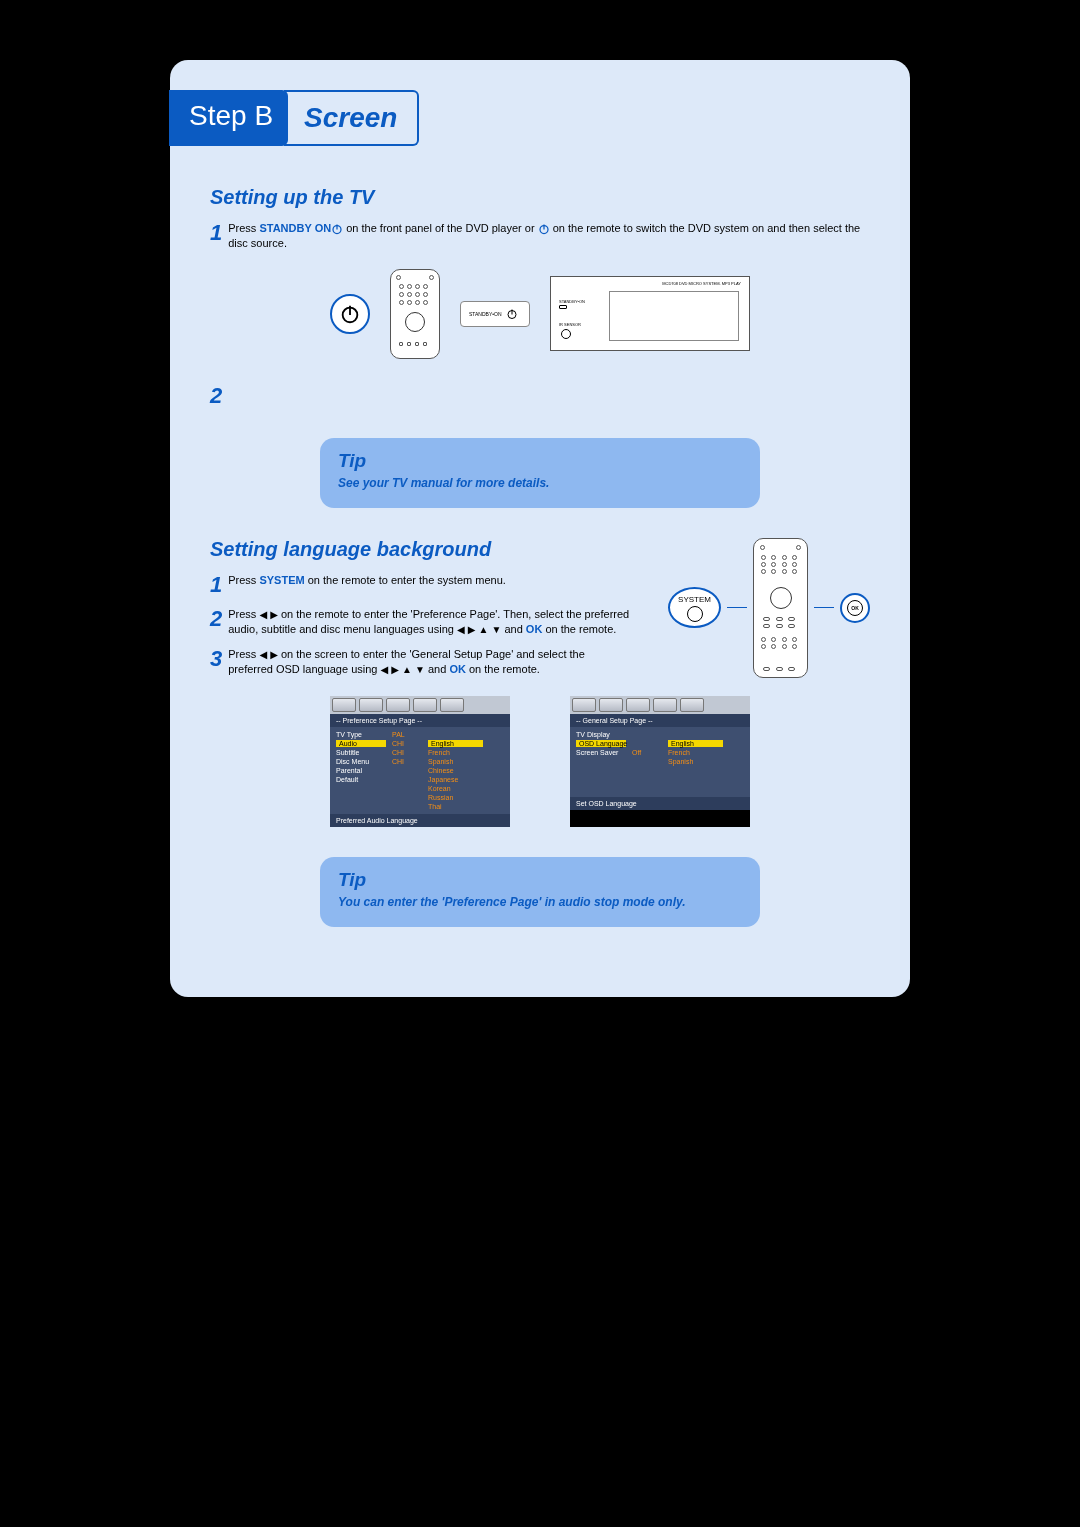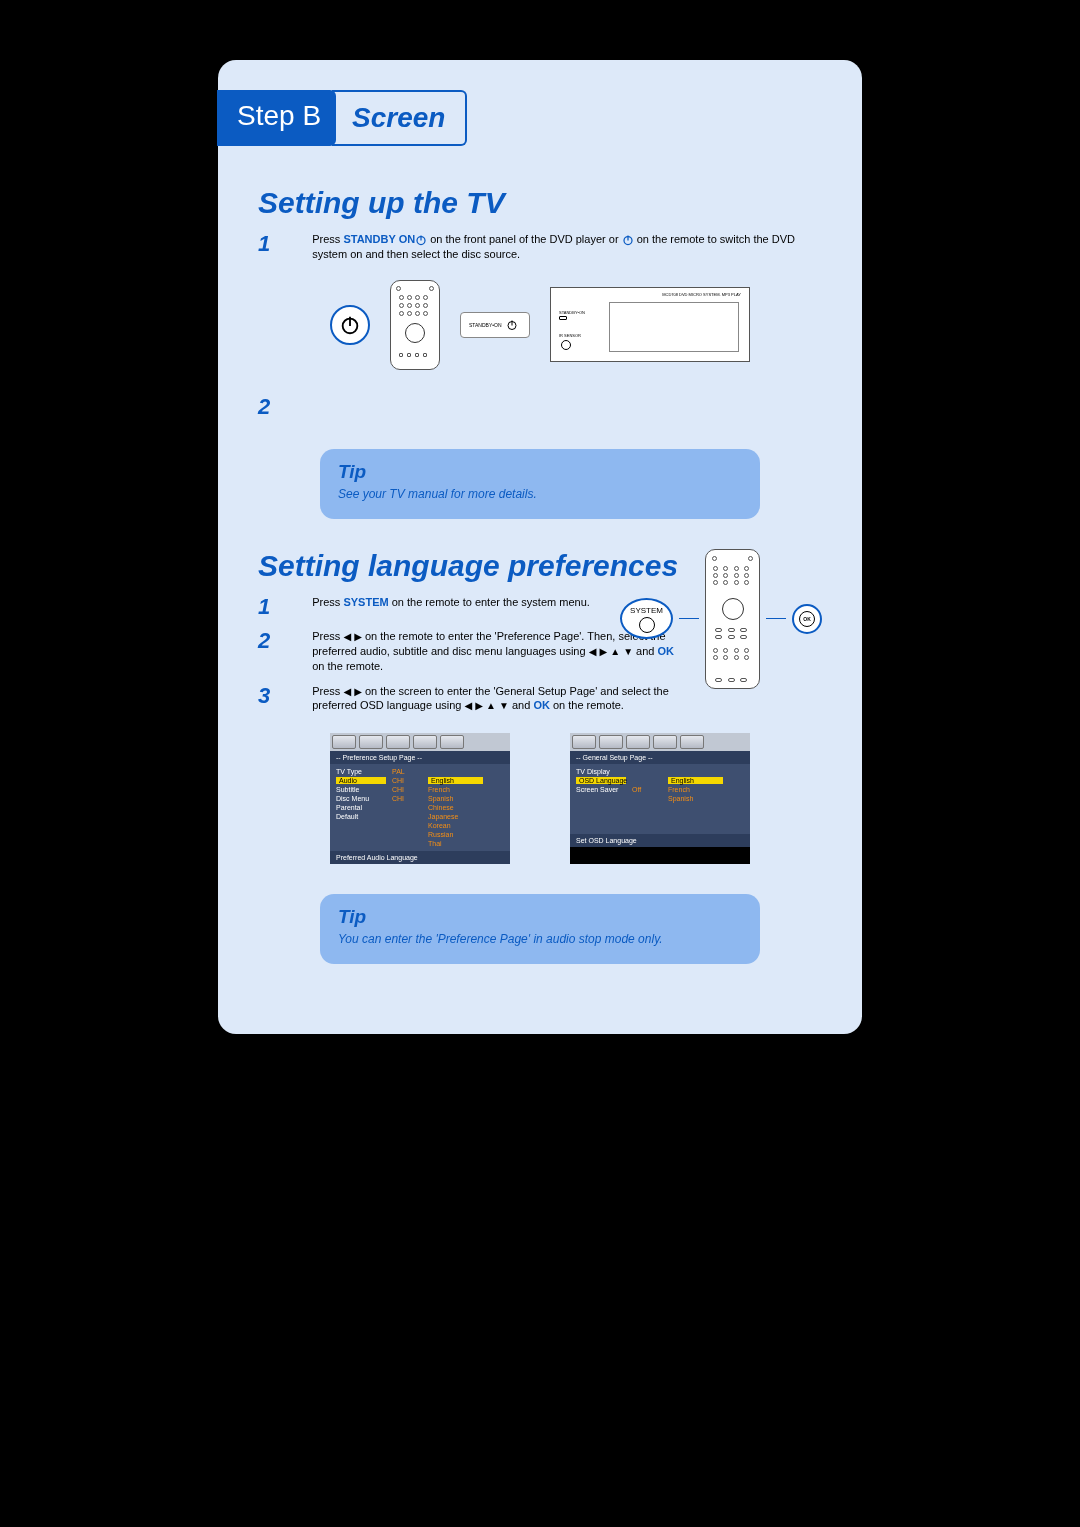--- a/index.html
+++ b/index.html
@@ -8,21 +8,21 @@
     font-family: Arial, Helvetica, sans-serif;
     width: 1080px;
     margin: 0 auto;
     padding: 60px 70px;
     color: #000;
   }
   .page {
     background: #DDE9F9;
     border-radius: 18px;
     padding: 30px 0 40px 0;
-    width: 644px;
+    width: 740px;
     margin: 0 auto;
     position: relative;
   }
   .step-header {
     display: flex;
     align-items: stretch;
     margin-left: -1px;
     margin-bottom: 40px;
   }
   .step-badge {
@@ -46,42 +46,41 @@
     border-bottom-right-radius: 6px;
     margin-left: -4px;
   }
   .section {
     padding: 0 40px;
     margin-bottom: 30px;
   }
   .section-title {
     color: #0B5BC2;
     font-style: italic;
-    font-size: 30px;
+    font-size: 20px;
     font-weight: 700;
     margin-bottom: 12px;
   }
   .step-item {
     display: flex;
     align-items: flex-start;
     margin-bottom: 10px;
   }
   .step-num {
     color: #0B5BC2;
     font-size: 22px;
     font-weight: 700;
     font-style: italic;
     margin-right: 6px;
     line-height: 1.1;
   }
   .step-text {
     font-size: 11px;
     line-height: 1.35;
     flex: 1;
-    margin-left: 36px;
   }
   .step-text b { font-weight: 700; }
   .blue-bold { color: #0B5BC2; font-weight: 700; }
   .power-icon {
     display: inline-flex;
     width: 12px;
     height: 12px;
     vertical-align: middle;
   }
   .arrow { font-size: 10px; }
@@ -164,21 +163,21 @@
   .tip-title {
     color: #0B5BC2;
     font-style: italic;
     font-weight: 700;
     font-size: 19px;
     margin-bottom: 4px;
   }
   .tip-text {
     color: #0B5BC2;
     font-style: italic;
-    font-weight: 400;
+    font-weight: 700;
     font-size: 12px;
   }
   .system-label {
     font-size: 8px;
     text-align: center;
   }
   .ok-circle {
     width: 30px; height: 30px;
     border: 2px solid #0B5BC2;
     border-radius: 50%;
@@ -349,21 +348,21 @@
       <div class="step-num">2</div>
     </div>
   </div>
 
   <div class="tip-box">
     <div class="tip-title">Tip</div>
     <div class="tip-text">See your TV manual for more details.</div>
   </div>
 
   <div class="section flex-relative">
-    <div class="section-title">Setting language preferences</div>
+    <div class="section-title">Setting language background</div>
 
     <div class="step-items-narrow">
       <div class="step-item">
         <div class="step-num">1</div>
         <div class="step-text">
           <span>Press </span><b class="blue-bold">SYSTEM</b><span> on the remote to enter the system menu.</span>
         </div>
       </div>
 
       <div class="step-item">

